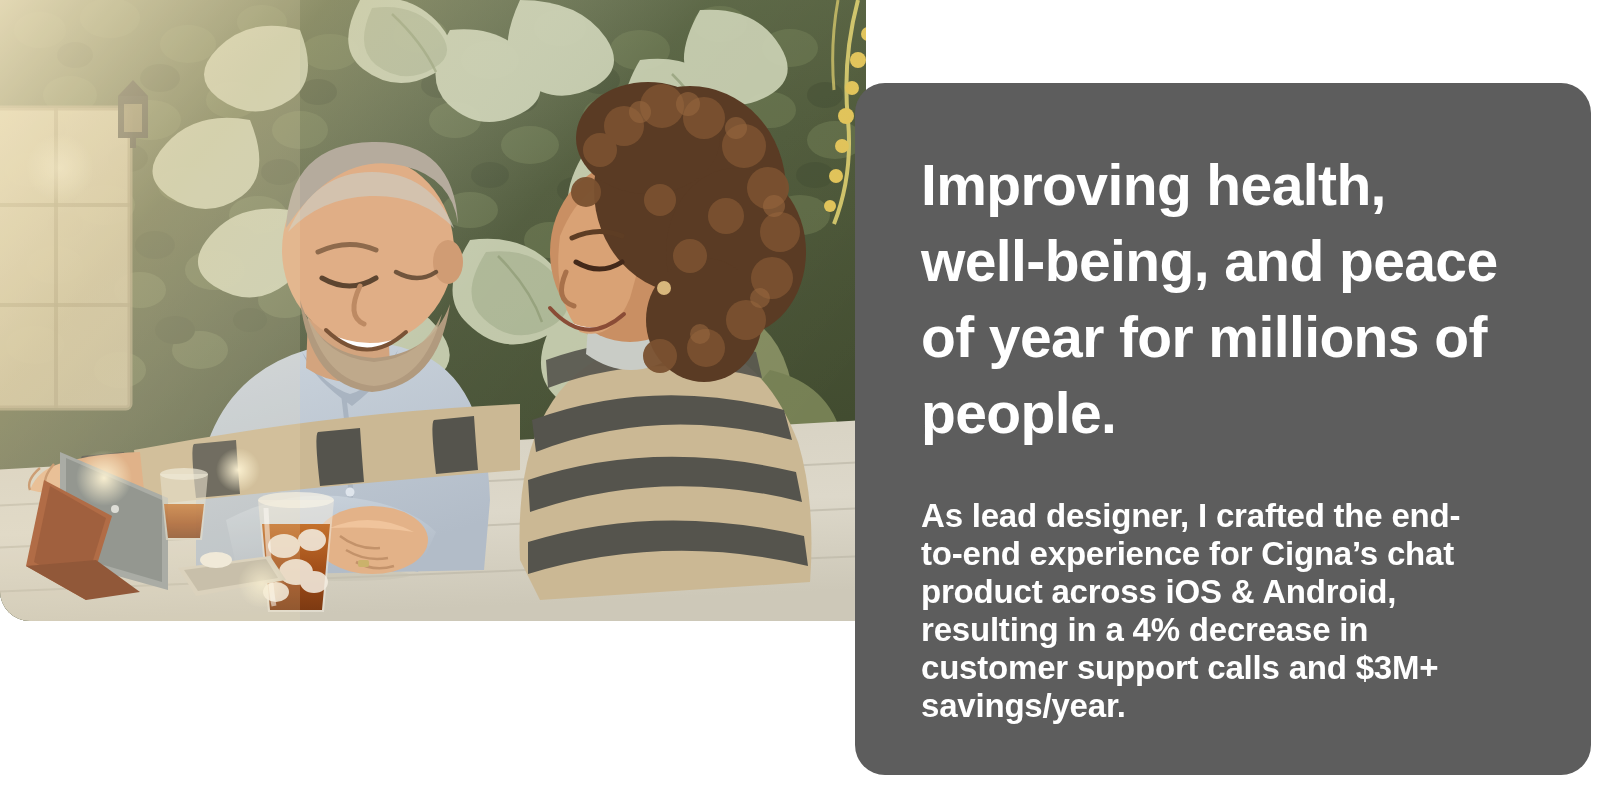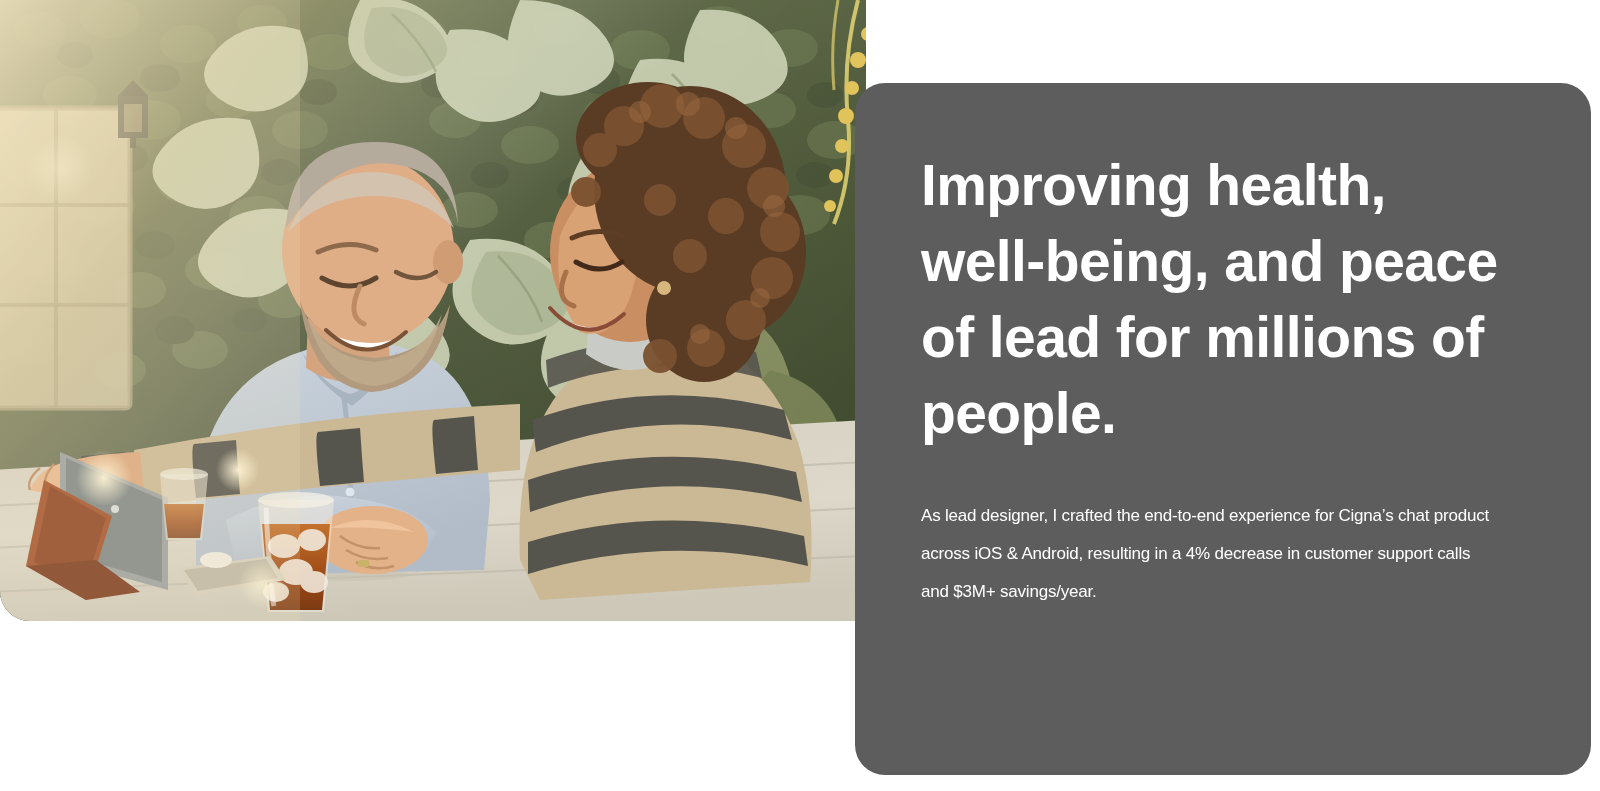--- a/index.html
+++ b/index.html
@@ -51,23 +51,23 @@
     line-height: 76px;
     font-weight: 700;
     letter-spacing: -0.6px;
     max-width: 590px;
     white-space: pre-line;
   }
 
   .card-body {
     margin-top: 46px;
     color: #ffffff;
-    font-size: 17px;
+    font-size: 33px;
     line-height: 38px;
-    font-weight: 400;
+    font-weight: 700;
     letter-spacing: -0.2px;
     max-width: 580px;
     white-space: pre-line;
   }
 </style>
 </head>
 <body>
 
 <div id="stage">
 
@@ -424,17 +424,17 @@
         <circle cx="238" cy="470" r="22" fill="url(#flare1)"></circle>
         <circle cx="262" cy="584" r="24" fill="url(#flare1)" opacity="0.7"></circle>
         <circle cx="60" cy="168" r="34" fill="url(#flare1)" opacity="0.45"></circle>
       </g>
 
       <rect x="0" y="0" width="300" height="621" fill="#f4e3bd" opacity="0.18"></rect>
     </svg>
   </div>
 
   <div class="info-card">
-    <h1 class="card-heading">Improving health, well-being, and peace of lead for millions of people.</h1>
+    <h1 class="card-heading">Improving health, well-being, and peace of year for millions of people.</h1>
     <p class="card-body">As lead designer, I crafted the end-to-end experience for Cigna’s chat product across iOS &amp; Android, resulting in a 4% decrease in customer support calls and $3M+ savings/year.</p>
   </div>
 
 </div>
 
 </body></html>

